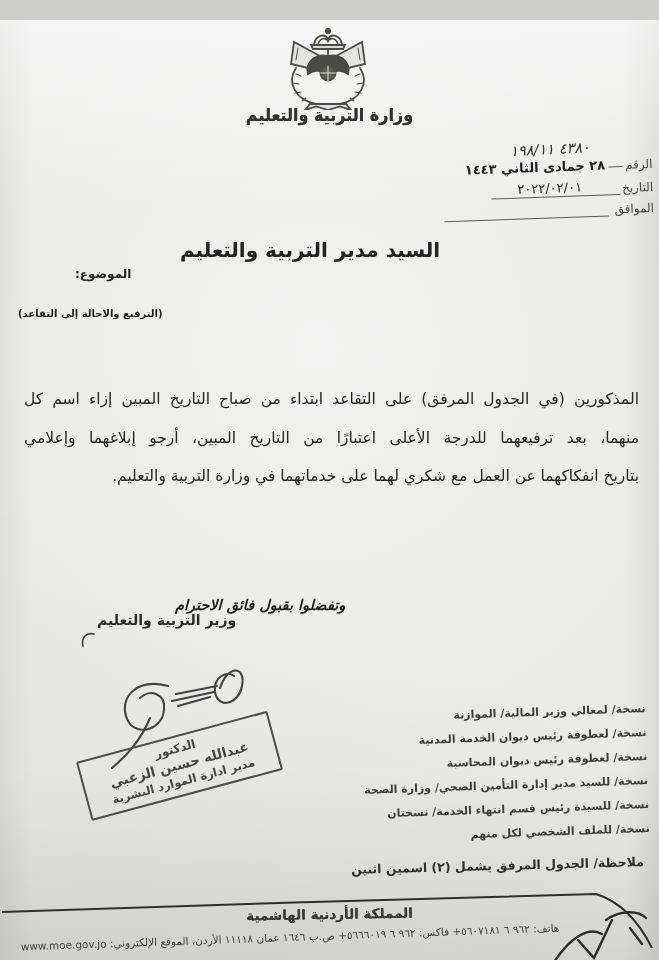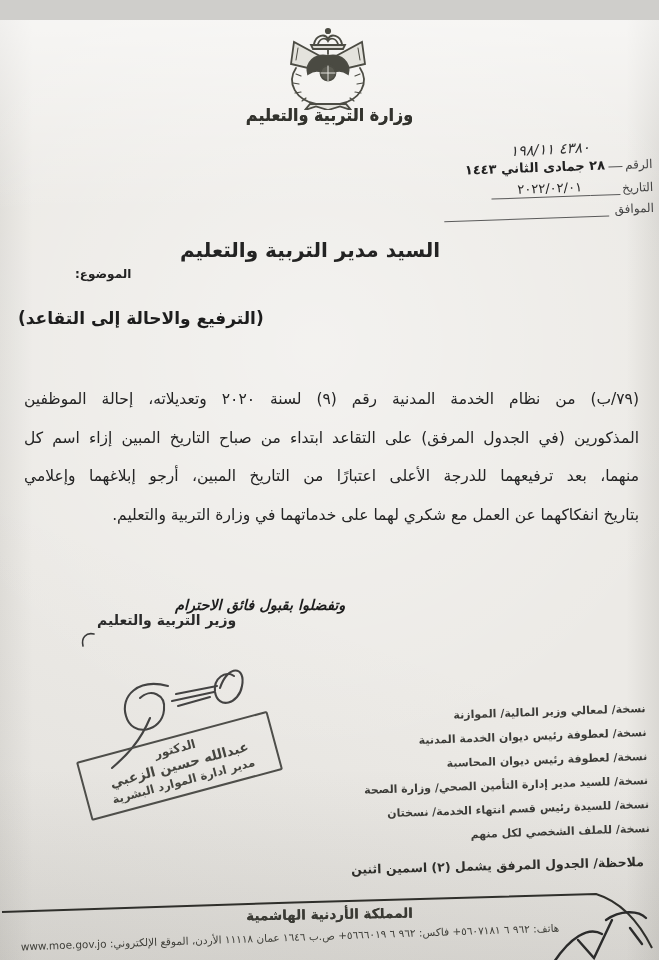--- a/index.html
+++ b/index.html
@@ -27,21 +27,21 @@
   .refdash{flex:0 0 14px;border-top:1.3px solid #555;margin:0 3px 5px 3px;}
   .handnum{font-size:14.5px;font-style:italic;color:#303030;padding-right:62px;letter-spacing:1px;
     transform:rotate(-1deg);margin-bottom:2px;}
   .hijri{font-weight:bold;font-size:13px;color:#222;}
   .greg{font-size:13px;color:#222;letter-spacing:.5px;border-bottom:1.2px solid #5a5a5a;padding:0 8px 1px 26px;}
   .blankline{flex:1 1 auto;border-bottom:1.2px solid #5a5a5a;height:14px;margin-right:6px;max-width:165px;}
   .gregline{flex:1 1 auto;border-bottom:1.2px solid #5a5a5a;height:14px;margin-right:2px;max-width:30px;}
   
   .recipient{left:150px;width:320px;top:218px;text-align:center;font-size:20px;font-weight:700;color:#232323;}
   .subject-label{left:75px;top:247px;font-size:12px;font-weight:bold;color:#222;}
-  .subject{left:18px;top:288px;font-size:17px;font-weight:bold;color:#1d1d1d;}
+  .subject{left:18px;top:288px;font-size:10px;font-weight:bold;color:#1d1d1d;}
   .greeting{right:112px;top:330px;font-size:15px;font-weight:600;color:#262626;}
   .body-lines{left:24px;right:20px;top:360px;}
   .body-line{font-size:15.5px;line-height:38.5px;height:38.5px;color:#242424;
     text-align:justify;text-align-last:justify;white-space:nowrap;}
   .body-lines div:last-child{text-align-last:right;}
   .closing{left:175px;width:230px;top:577px;text-align:left;font-size:14.5px;font-weight:bold;color:#1d1d1d;font-style:italic;}
   .minister{left:97px;top:592px;font-size:14px;font-weight:600;color:#2a2a2a;}
   
   .stamp{left:76px;top:742px;width:178px;padding:4px 8px 6px;border:2.6px solid #4e4e4a;border-radius:2px;
     transform:rotate(-15deg);transform-origin:top left;text-align:center;color:#45453f;}
@@ -104,21 +104,20 @@
       <span class="reflabel">الموافق</span>
       <span class="blankline"></span>
     </div>
   </div>
 
   <div class="abs recipient">السيد مدير التربية والتعليم</div>
   <div class="abs subject-label">الموضوع:</div>
   <div class="abs subject">(الترفيع والاحالة إلى التقاعد)</div>
 
   <div class="abs body-lines">
-      <div class="body-line">(٧٩/ب) من نظام الخدمة المدنية رقم (٩) لسنة ٢٠٢٠ وتعديلاته، إحالة الموظفين</div>
       <div class="body-line">المذكورين (في الجدول المرفق) على التقاعد ابتداء من صباح التاريخ المبين إزاء اسم كل</div>
       <div class="body-line">منهما، بعد ترفيعهما للدرجة الأعلى اعتبارًا من التاريخ المبين، أرجو إبلاغهما وإعلامي</div>
       <div class="body-line">بتاريخ انفكاكهما عن العمل مع شكري لهما على خدماتهما في وزارة التربية والتعليم.</div>
     </div>
 
   <div class="abs closing">وتفضلوا بقبول فائق الاحترام</div>
 
   <div class="abs" style="left:78px;top:608px;width:20px;height:22px;">
     <svg width="20" height="22" viewBox="0 0 20 22">
         <path d="M16 6 C8 4 3 10 5 18" fill="none" stroke="#3a3a3a" stroke-width="1.6" stroke-linecap="round"></path>

